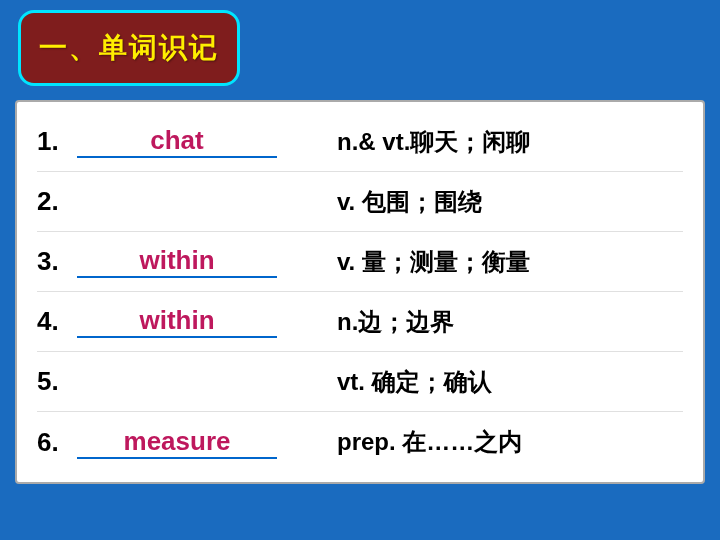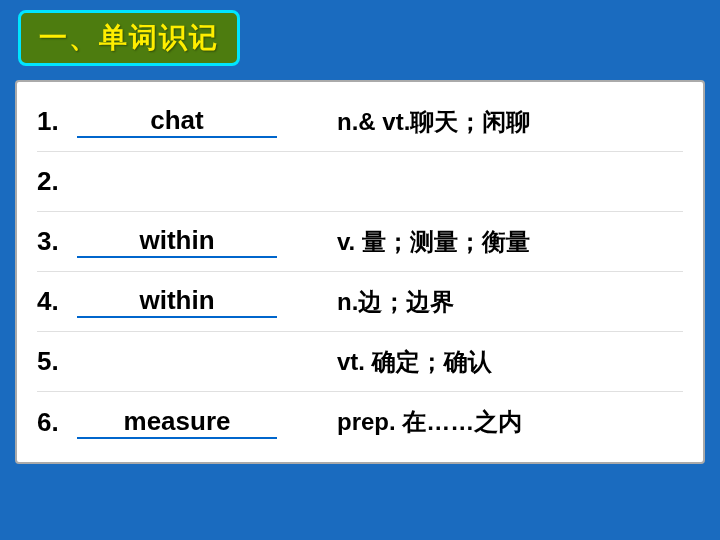--- a/index.html
+++ b/index.html
@@ -16,23 +16,23 @@
       overflow: hidden;
       display: flex;
       flex-direction: column;
       align-items: center;
       justify-content: flex-start;
       padding: 10px;
     }
 
     .title-box {
       border: 3px solid #00e5ff;
-      border-radius: 8px;
-      padding: 6px 18px;
-      background: #4d7c0f;
+      border-radius: 16px;
+      padding: 16px 18px;
+      background: #7f1d1d;
       margin-bottom: 14px;
       align-self: flex-start;
       margin-left: 8px;
     }
 
     .title-text {
       font-size: 28px;
       font-weight: bold;
       color: #ffee00;
       letter-spacing: 2px;
@@ -71,21 +71,21 @@
       font-weight: bold;
       color: #000;
       margin-right: 4px;
       min-width: 36px;
     }
 
     .underline-word {
       display: inline-block;
       font-size: 26px;
       font-weight: bold;
-      color: #000000;
+      color: #be185d;
       border-bottom: 2px solid #0066cc;
       min-width: 200px;
       text-align: center;
       padding: 0 4px;
     }
 
     .definition {
       font-size: 24px;
       color: #000;
       font-weight: bold;
@@ -105,20 +105,21 @@
       <div class="num-word">
         <span class="num">1.</span>
         <span class="underline-word">chat</span>
       </div>
       <div class="definition">n.&amp; vt.聊天；闲聊</div>
     </div>
     <div class="vocab-row">
       <div class="num-word">
         <span class="num">2.</span>
       </div>
+      <div class="definition">v. 包围；围绕</div>
     </div>
     <div class="vocab-row">
       <div class="num-word">
         <span class="num">3.</span>
         <span class="underline-word">within</span>
       </div>
       <div class="definition">v. 量；测量；衡量</div>
     </div>
     <div class="vocab-row">
       <div class="num-word">

